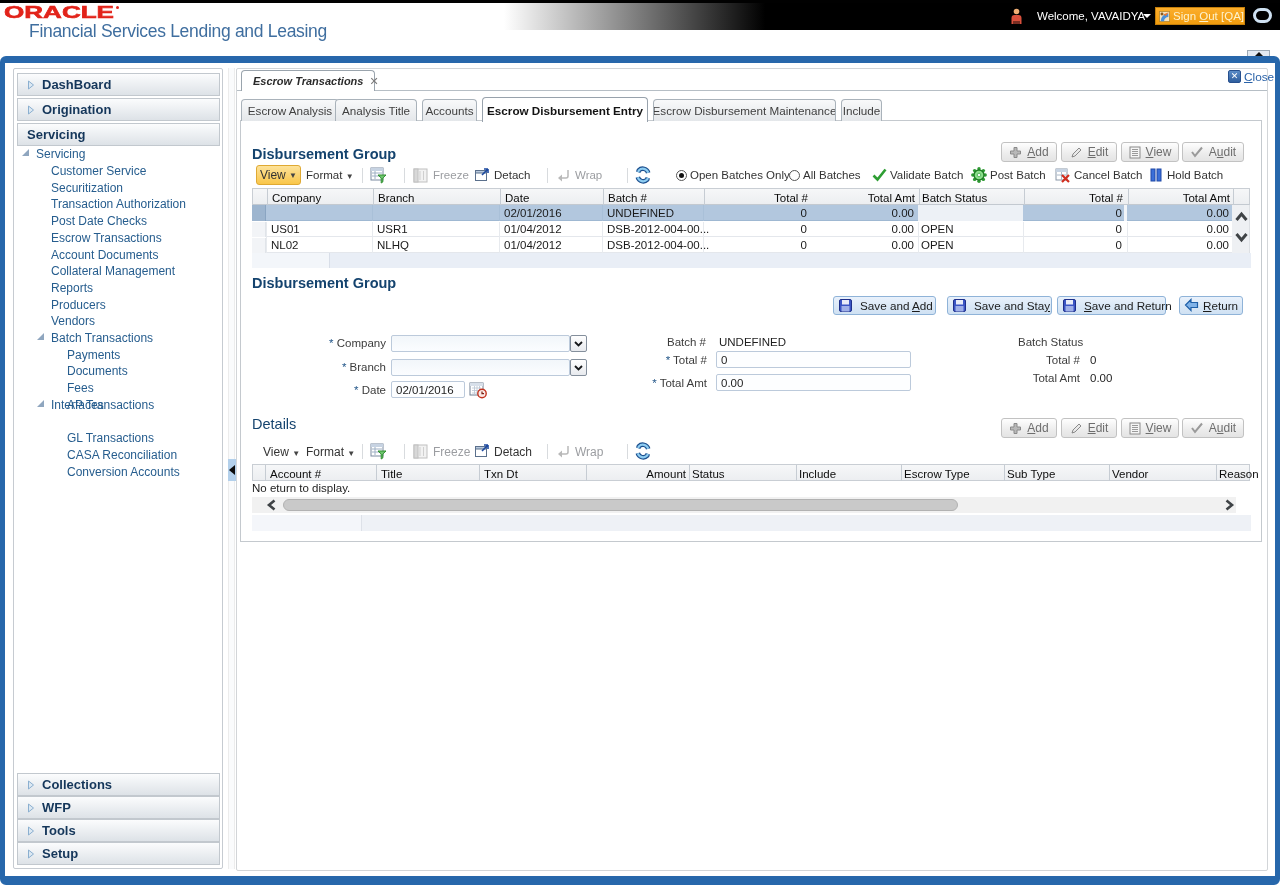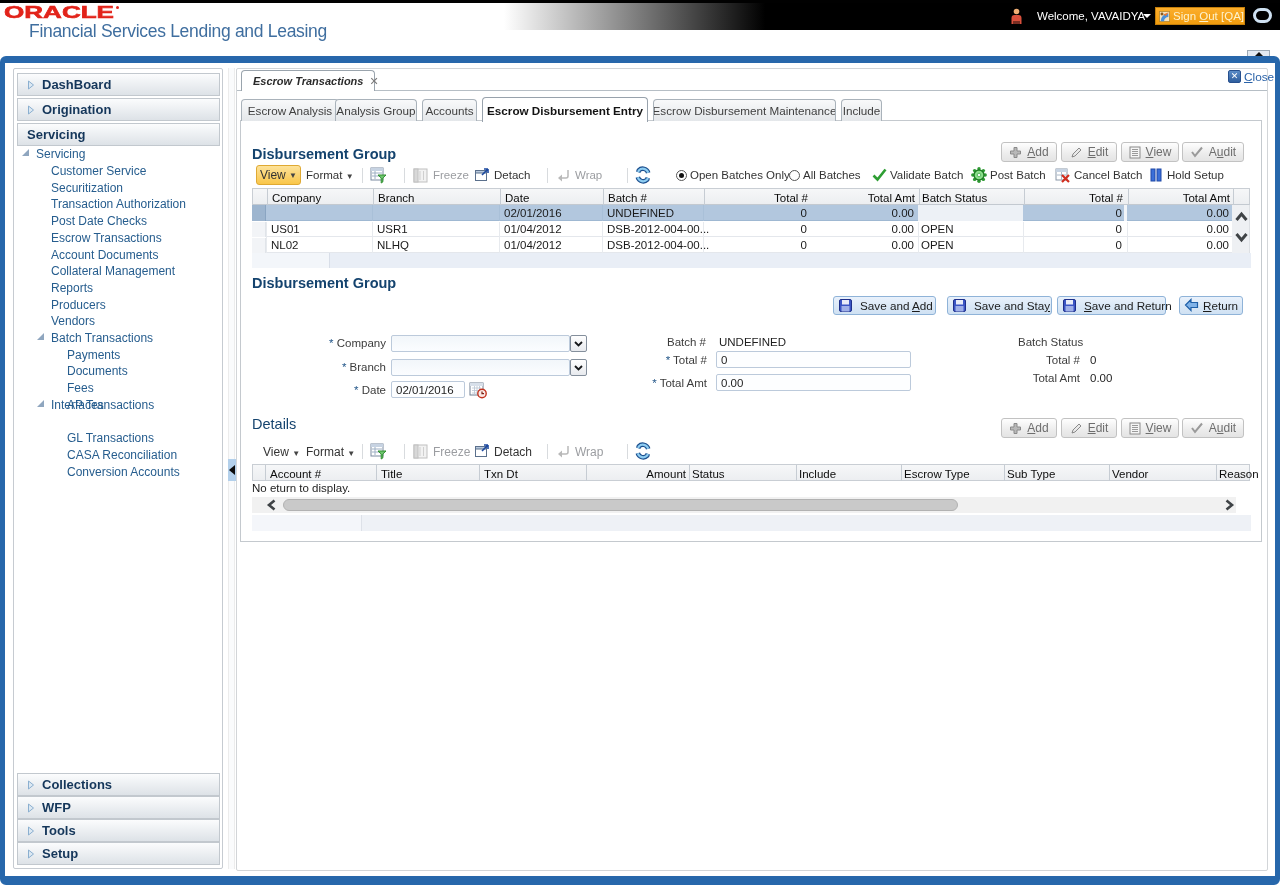--- a/index.html
+++ b/index.html
@@ -114,21 +114,21 @@
 
 <div class="a" style="left:237px;top:90px;width:1030px;height:1px;background:#b6bec5"></div>
 <div class="a" style="left:241px;top:70px;width:134px;height:21px;background:#fff;border:1px solid #9aa4ad;border-bottom:none;border-radius:4px 4px 0 0;display:flex;align-items:center;font-size:11px;font-weight:bold;font-style:italic;color:#2b2b2b;padding-left:11px;white-space:nowrap">Escrow Transactions<span style="font-weight:normal;font-style:normal;color:#7a7a7a;font-size:11px;margin-left:6px">✕</span></div>
 
 <div class="a" style="left:1228px;top:70px;width:13px;height:13px;background:linear-gradient(#5b8cc7,#2f5e9e);border:1px solid #27508e;border-radius:2px;color:#fff;font-size:9px;line-height:11px;text-align:center">✕</div>
 <div class="a" style="left:1244px;top:70px;font-size:11.8px;color:#2a62a8"><u>C</u>lose</div>
 
 <div class="a" style="left:240px;top:120px;width:1022px;height:422px;border:1px solid #c4c9ce;background:#fff"></div>
 
 <div class="tabi" style="left:241px;width:98px">Escrow Analysis</div>
-<div class="tabi" style="left:335px;width:82px">Analysis Group</div>
+<div class="tabi" style="left:335px;width:82px">Analysis Title</div>
 <div class="tabi" style="left:422px;width:55px">Accounts</div>
 <div class="tabi" style="left:653px;width:183px">Escrow Disbursement Maintenance</div>
 <div class="tabi" style="left:841px;width:41px">Include</div>
 <div class="a" style="left:482px;top:97px;width:166px;height:25px;background:#fff;border:1px solid #98a2ac;border-bottom:none;border-radius:4px 4px 0 0;display:flex;align-items:center;justify-content:center;font-size:11.7px;font-weight:bold;color:#131313;white-space:nowrap">Escrow Disbursement Entry</div>
 
 <div class="a" style="left:252px;top:146px;font-size:14.5px;font-weight:bold;color:#14436e">Disbursement Group</div>
 <div class="btn" style="left:1001px;top:142px;width:56px">
     <svg width="13" height="13" viewBox="0 0 13 13">
       <path d="M5 1.5 h3 v3.5 h3.5 v3 H8 v3.5 H5 V8 H1.5 V5 H5 Z" fill="#b8b8b8" stroke="#8a8a8a"></path>
     </svg>
@@ -216,21 +216,21 @@
     <rect x="1" y="2" width="11" height="11" fill="#fff" stroke="#8a97a8"></rect>
     <rect x="1" y="2" width="11" height="3" fill="#c7d3e2"></rect>
     <path d="M2 8 h9 M6.5 5 v8" stroke="#aab8c8"></path>
     <path d="M7 8 L14 15 M14 8 L7 15" stroke="#d22d1e" stroke-width="2.2"></path>
   </svg>
 <div class="tbtxt" style="left:1074px">Cancel Batch</div>
 <svg class="a" style="left:1150px;top:168px" width="12" height="14" viewBox="0 0 12 14">
     <rect x="1" y="1" width="4" height="12" fill="#3a6fd8" stroke="#1e49a8"></rect>
     <rect x="7" y="1" width="4" height="12" fill="#3a6fd8" stroke="#1e49a8"></rect>
   </svg>
-<div class="tbtxt" style="left:1167px">Hold Setup</div>
+<div class="tbtxt" style="left:1167px">Hold Batch</div>
 
 <style>
 .hsep{position:absolute;top:0;width:1px;height:16px;background:#c6ccd3}
 .rsep{position:absolute;top:0;width:1px;height:16px;background:#e7eaee}
 .td{position:absolute;top:2px;font-size:11.5px;color:#1a1a1a;white-space:nowrap}
 .tr{position:absolute;left:252px;width:980px;height:16px}
 </style>
 <div class="a" style="left:252px;top:188px;width:998px;height:17px;background:linear-gradient(#f6f7f8,#eceef1);border-top:1px solid #c9ced4;border-left:1px solid #c9ced4;border-right:1px solid #c9ced4;border-bottom:1px solid #c3c9d0">
 <div class="th" style="left:19px">Company</div>
     <div class="th" style="left:125px">Branch</div>

